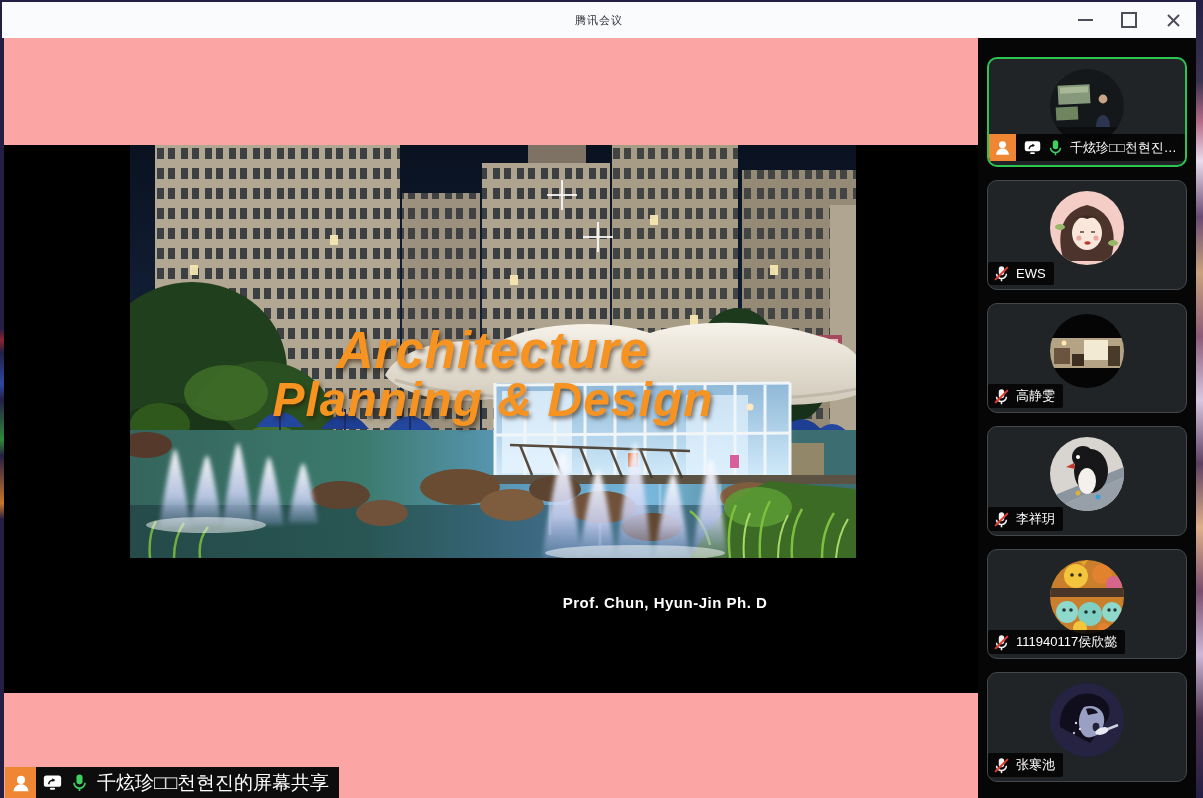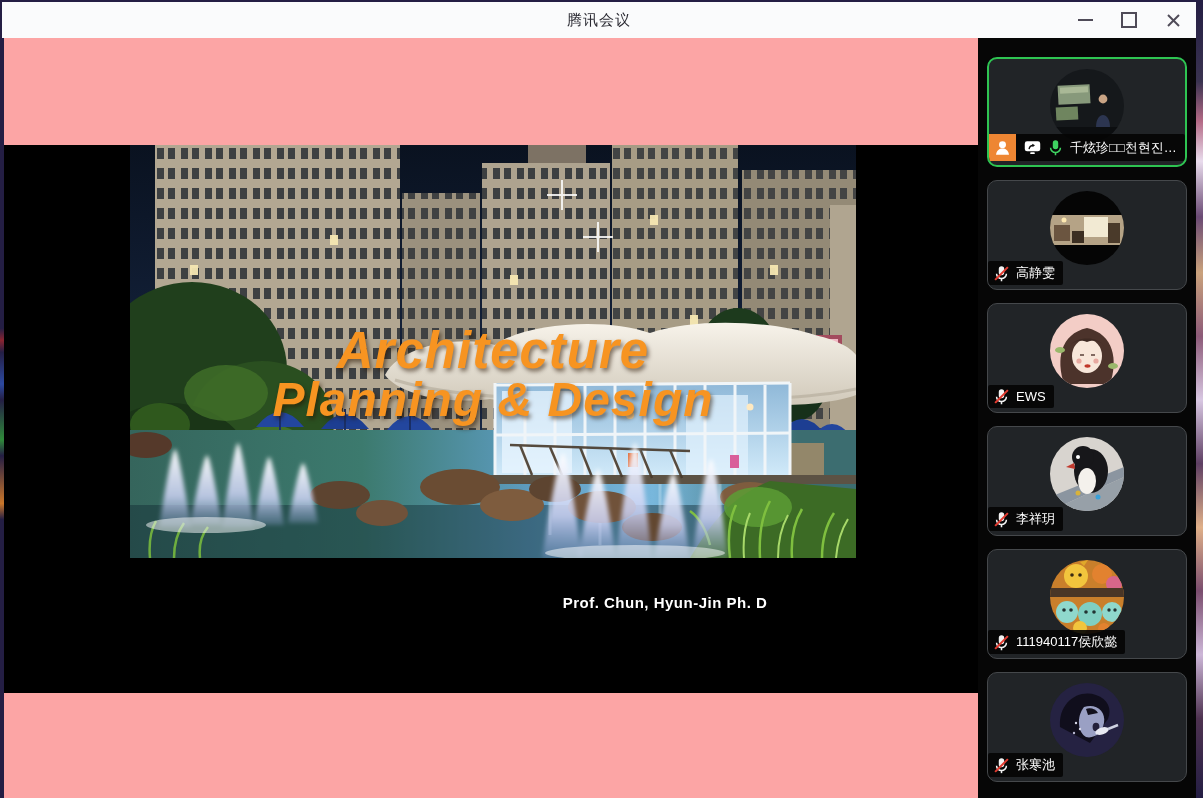--- a/index.html
+++ b/index.html
@@ -13,21 +13,21 @@
     background:linear-gradient(to bottom,#241e44 0%,#241e44 41%,#8a2430 42.5%,#241e44 44%,
       #2c49a0 48%,#241e44 50%,#2f8a3a 55%,#241e44 57%,#c9762a 63%,#241e44 65%,#241e44 100%);}
   .frame-right{left:1196px;top:2px;width:7px;height:796px;
     background:linear-gradient(to bottom,#241e44 0%,#3a3350 10%,#b46a86 15%,#e9dced 20%,
       #6a4a74 27%,#caa27c 34%,#8c5a78 42%,#d8c7e2 50%,#5e3f63 58%,#e0b089 66%,
       #7a4d6e 74%,#cdb7d8 82%,#4e3250 90%,#241e44 100%);}
 
   
   .titlebar{left:2px;top:2px;width:1194px;height:36px;background:#fafbfc;
     display:flex;align-items:center;justify-content:center;}
-  .titlebar .title{font-size:15px;color:#2b2b33;letter-spacing:1px;}
+  .titlebar .title{font-size:11px;color:#2b2b33;letter-spacing:1px;}
   .win-controls{position:absolute;right:8px;top:0;height:36px;display:flex;align-items:center;gap:14px;}
   .win-btn{width:30px;height:30px;display:flex;align-items:center;justify-content:center;
     background:none;border:none;cursor:pointer;padding:0;}
   .ic-min{width:15px;height:0;border-top:2px solid #4f4b58;display:block;}
   .ic-max{width:12px;height:12px;border:2px solid #4f4b58;display:block;}
 
   
   .stage{left:4px;top:38px;width:974px;height:760px;background:#fca5a5;overflow:hidden;}
   .screen{position:absolute;left:0;top:107px;width:974px;height:548px;background:#000;}
   .photo{position:absolute;left:126px;top:0;width:726px;height:413px;overflow:hidden;}
@@ -312,20 +312,42 @@
       </svg>
     </div>
 
     <div class="slide-title">
       <div class="l1">Architecture</div>
       <div class="l2">Planning &amp; Design</div>
     </div>
     <div class="author">Prof. Chun, Hyun-Jin  Ph. D</div>
   </div>
 
+  <div class="share-banner">
+    <span class="host-chip">
+      <svg width="22" height="22" viewBox="0 0 24 24">
+          <circle cx="12" cy="8.6" r="4.4" fill="#fff"></circle>
+        <path d="M3.8 21c1-5.4 4.2-7.6 8.2-7.6s7.2 2.2 8.2 7.6z" fill="#fff"></path>
+        </svg>
+    </span>
+    <span class="banner-bar">
+      <svg class="icon18" viewBox="0 0 22 20">
+        <rect x="1" y="2" width="20" height="13" rx="3" fill="#fff"></rect>
+        <path d="M6.5 12c.8-3.6 3.6-5 6.6-4.4" stroke="#111" fill="none" stroke-width="1.7"></path>
+        <path d="M10.6 5.2 L14.2 7.2 L11 9.4 Z" fill="#111"></path>
+        <rect x="8" y="16.2" width="6" height="2.2" rx="1.1" fill="#fff"></rect>
+      </svg>
+      <svg class="icon18" viewBox="0 0 20 20">
+        <rect x="6.8" y="1.5" width="6.4" height="10.5" rx="3.2" fill="#3ed160"></rect>
+        <path d="M4.2 10.2a5.8 5.8 0 0 0 11.6 0" stroke="#3ed160" stroke-width="1.8" fill="none"></path>
+        <line x1="10" y1="16" x2="10" y2="19" stroke="#3ed160" stroke-width="1.8"></line>
+      </svg>
+      <span class="btxt">千炫珍□□천현진的屏幕共享</span>
+    </span>
+  </div>
 </div>
 
 <div class="abs sidebar">
 
   <div class="tile active">
     <div class="avatar">
       <svg viewBox="0 0 74 74">
           <rect width="74" height="74" fill="#15181b"></rect>
         <rect x="8" y="16" width="32" height="19" fill="#87997b" transform="rotate(-3 24 25)"></rect>
         <rect x="10" y="18" width="28" height="6" fill="#a9b896" transform="rotate(-3 24 21)"></rect>
@@ -347,43 +369,20 @@
         <path d="M6.5 12c.8-3.6 3.6-5 6.6-4.4" stroke="#111" fill="none" stroke-width="1.7"></path>
         <path d="M10.6 5.2 L14.2 7.2 L11 9.4 Z" fill="#111"></path>
         <rect x="8" y="16.2" width="6" height="2.2" rx="1.1" fill="#fff"></rect>
       </svg>
       <svg class="icon16" viewBox="0 0 20 20">
         <rect x="6.8" y="1.5" width="6.4" height="10.5" rx="3.2" fill="#3ed160"></rect>
         <path d="M4.2 10.2a5.8 5.8 0 0 0 11.6 0" stroke="#3ed160" stroke-width="1.8" fill="none"></path>
         <line x1="10" y1="16" x2="10" y2="19" stroke="#3ed160" stroke-width="1.8"></line>
       </svg>
       <span class="pname">千炫珍□□천현진…</span>
-    </div>
-  </div>
-
-  <div class="tile">
-    <div class="avatar">
-      <svg viewBox="0 0 74 74">
-          <rect width="74" height="74" fill="#050505"></rect>
-        <rect x="0" y="24" width="74" height="30" fill="#b5a386"></rect>
-        <rect x="34" y="26" width="24" height="20" fill="#f2ead3"></rect>
-        <rect x="4" y="34" width="16" height="16" fill="#6b5540"></rect>
-        <rect x="22" y="40" width="12" height="12" fill="#3c2f22"></rect>
-        <rect x="58" y="32" width="12" height="20" fill="#4a3a2a"></rect>
-        <circle cx="14" cy="29" r="2.5" fill="#ffe9b0"></circle>
-        </svg>
-    </div>
-    <div class="badge">
-      <svg class="icon16" viewBox="0 0 20 20">
-        <rect x="6.8" y="1.5" width="6.4" height="10.5" rx="3.2" fill="#f2f2f2"></rect>
-        <path d="M4.2 10.2a5.8 5.8 0 0 0 11.6 0" stroke="#f2f2f2" stroke-width="1.8" fill="none"></path>
-        <line x1="10" y1="16" x2="10" y2="19" stroke="#f2f2f2" stroke-width="1.8"></line>
-        <line x1="2.5" y1="17.5" x2="17.5" y2="2.5" stroke="#e23b30" stroke-width="2.4"></line>
-      </svg>
-      <span class="pname">高静雯</span>
     </div>
   </div>
 
   <div class="tile">
     <div class="avatar">
       <svg viewBox="0 0 74 74">
           <rect width="74" height="74" fill="#f3cdc6"></rect>
         <path d="M14 70 C6 46 10 20 37 14 C64 20 68 46 60 70 Z" fill="#4c332b"></path>
         <ellipse cx="37" cy="42" rx="15" ry="17" fill="#f8e7da"></ellipse>
         <path d="M20 32 C26 22 48 22 54 32 C50 26 42 26 37 28 C32 26 24 26 20 32 Z" fill="#3f2a23"></path>
@@ -397,20 +396,43 @@
         </svg>
     </div>
     <div class="badge">
       <svg class="icon16" viewBox="0 0 20 20">
         <rect x="6.8" y="1.5" width="6.4" height="10.5" rx="3.2" fill="#f2f2f2"></rect>
         <path d="M4.2 10.2a5.8 5.8 0 0 0 11.6 0" stroke="#f2f2f2" stroke-width="1.8" fill="none"></path>
         <line x1="10" y1="16" x2="10" y2="19" stroke="#f2f2f2" stroke-width="1.8"></line>
         <line x1="2.5" y1="17.5" x2="17.5" y2="2.5" stroke="#e23b30" stroke-width="2.4"></line>
       </svg>
       <span class="pname">EWS</span>
+    </div>
+  </div>
+
+  <div class="tile">
+    <div class="avatar">
+      <svg viewBox="0 0 74 74">
+          <rect width="74" height="74" fill="#050505"></rect>
+        <rect x="0" y="24" width="74" height="30" fill="#b5a386"></rect>
+        <rect x="34" y="26" width="24" height="20" fill="#f2ead3"></rect>
+        <rect x="4" y="34" width="16" height="16" fill="#6b5540"></rect>
+        <rect x="22" y="40" width="12" height="12" fill="#3c2f22"></rect>
+        <rect x="58" y="32" width="12" height="20" fill="#4a3a2a"></rect>
+        <circle cx="14" cy="29" r="2.5" fill="#ffe9b0"></circle>
+        </svg>
+    </div>
+    <div class="badge">
+      <svg class="icon16" viewBox="0 0 20 20">
+        <rect x="6.8" y="1.5" width="6.4" height="10.5" rx="3.2" fill="#f2f2f2"></rect>
+        <path d="M4.2 10.2a5.8 5.8 0 0 0 11.6 0" stroke="#f2f2f2" stroke-width="1.8" fill="none"></path>
+        <line x1="10" y1="16" x2="10" y2="19" stroke="#f2f2f2" stroke-width="1.8"></line>
+        <line x1="2.5" y1="17.5" x2="17.5" y2="2.5" stroke="#e23b30" stroke-width="2.4"></line>
+      </svg>
+      <span class="pname">高静雯</span>
     </div>
   </div>
 
   <div class="tile">
     <div class="avatar">
       <svg viewBox="0 0 74 74">
           <rect width="74" height="74" fill="#d8d4cf"></rect>
         <path d="M0 74 L74 40 L74 74 Z" fill="#97a0a8"></path>
         <path d="M0 60 L74 30 L74 40 L0 74 Z" fill="#8b95a0"></path>
         <ellipse cx="41" cy="34" rx="17" ry="22" fill="#17171a"></ellipse>

